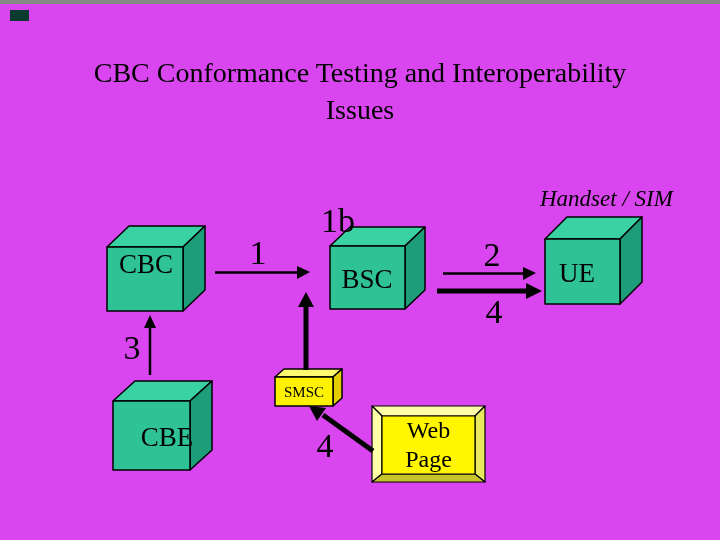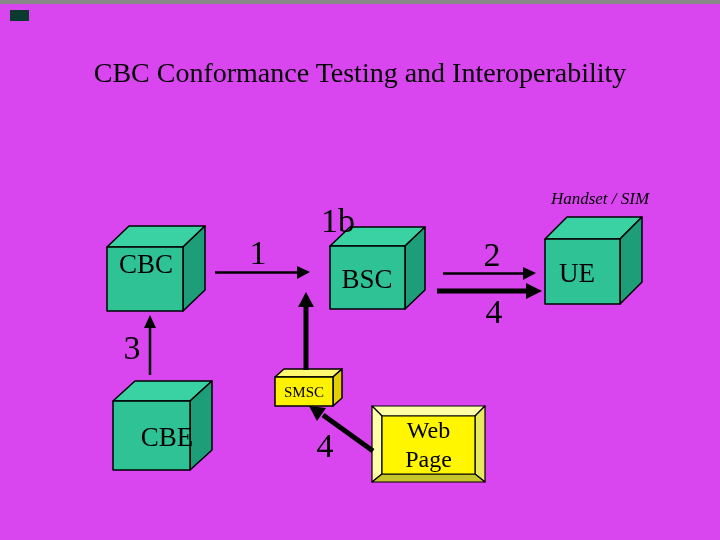--- a/index.html
+++ b/index.html
@@ -14,23 +14,22 @@
   }
   .abs{position:absolute;}
   .title-block{
     left:20px;top:50px;width:680px;
     text-align:center;
     font-size:28px;line-height:37px;
     white-space:nowrap;
   }
   .handset-label{
     left:540px;top:184px;width:120px;
-    text-align:center;
     font-style:italic;
-    font-size:17px;line-height:22px;
+    font-size:23px;line-height:22px;
     white-space:nowrap;
   }
   .node-label{
     transform:translate(-50%,-50%);
     font-size:27px;line-height:27px;
     white-space:nowrap;
   }
   .node-label.small{font-size:15px;line-height:18px;}
   .edge-label{
     transform:translate(-50%,-50%);
@@ -109,20 +108,21 @@
       <line x1="306" y1="366" x2="306" y2="300" stroke-width="5"></line>
       <polygon points="306,288 298,303 314,303" stroke="none"></polygon>
 
       <line x1="373" y1="447" x2="323" y2="411" stroke-width="5"></line>
       <polygon points="309,402 326,404 317,417" stroke="none"></polygon>
     </g>
   </svg>
 
   <div class="abs title-block">
     <div>CBC Conformance Testing and Interoperability</div>
+    <div>Issues</div>
   </div>
 
   <div class="abs handset-label">Handset / SIM</div>
 
   <div class="abs node-label" style="left:146px;top:260px;">CBC</div>
   <div class="abs node-label" style="left:367px;top:275px;font-family:Liberation Serif, serif;">BSC</div>
   <div class="abs node-label" style="left:577px;top:269px;">UE</div>
   <div class="abs node-label" style="left:167px;top:433px;">CBE</div>
   <div class="abs node-label small" style="left:304px;top:388px;">SMSC</div>
 

